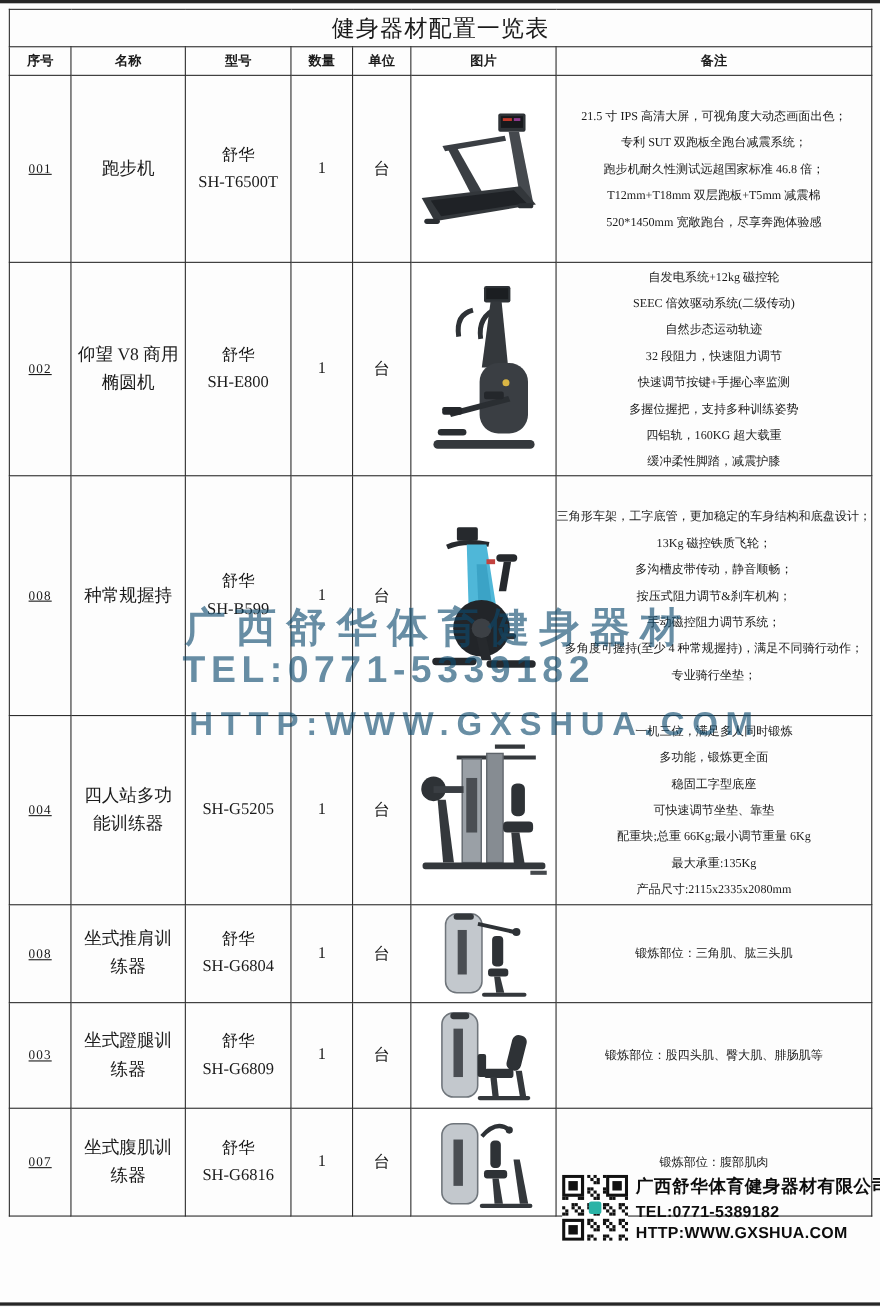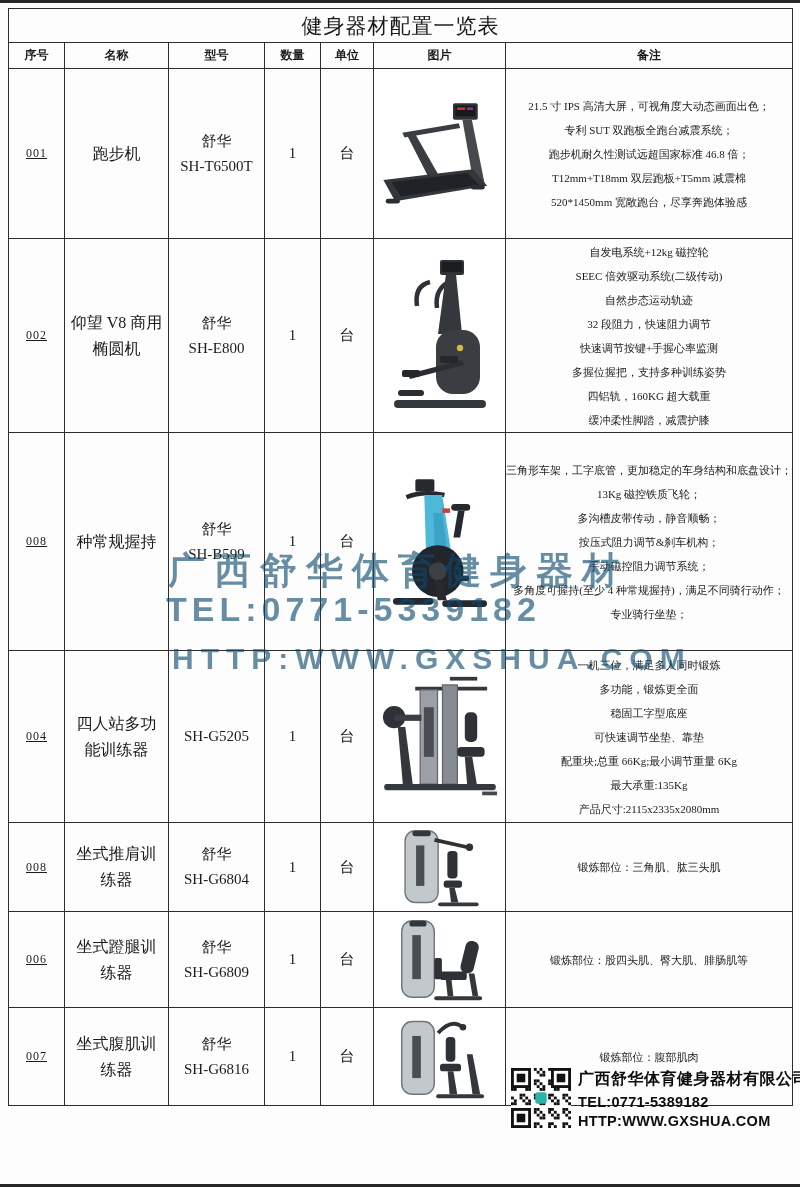--- a/index.html
+++ b/index.html
@@ -214,21 +214,21 @@
           <rect x="58" y="28" width="11" height="30" rx="4" fill="#2e3236"></rect>
           <rect x="54" y="60" width="20" height="8" rx="3" fill="#2e3236"></rect>
           <polygon points="60,68 66,68 70,84 62,84" fill="#34383c"></polygon>
           <rect x="48" y="84" width="44" height="4" rx="2" fill="#34383c"></rect>
         </svg>
       </td>
       <td class="cell-remarks">锻炼部位：三角肌、肱三头肌</td>
     </tr>
 
     <tr style="height:96px">
-      <td class="cell-no">006</td>
+      <td class="cell-no">003</td>
       <td class="cell-name">坐式蹬腿训
 练器</td>
       <td class="cell-model">舒华
 SH-G6809</td>
       <td class="cell-qty">1</td>
       <td class="cell-unit">台</td>
       <td class="cell-photo">
         <svg class="photo" width="96" height="88" viewBox="0 0 100 92">
           <rect x="10" y="5" width="34" height="80" rx="11" fill="#c3c8cd" stroke="#6f757b" stroke-width="1.5"></rect>
           <rect x="21" y="20" width="9" height="46" fill="#4a4e53"></rect>

